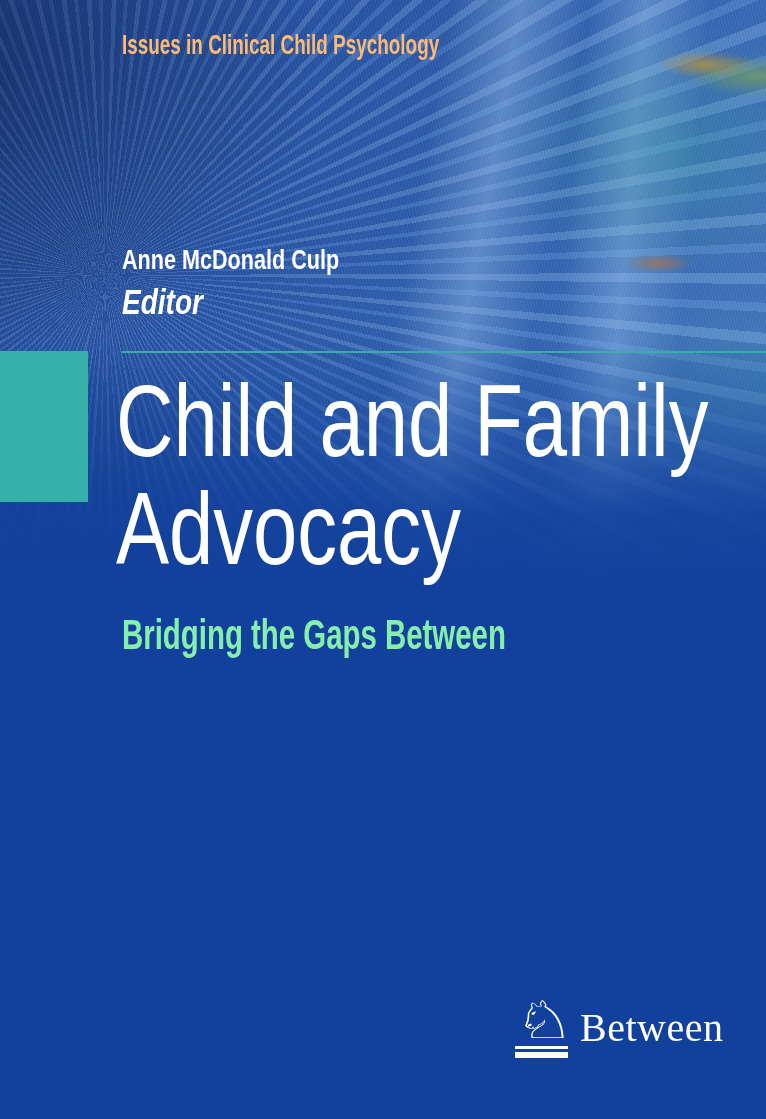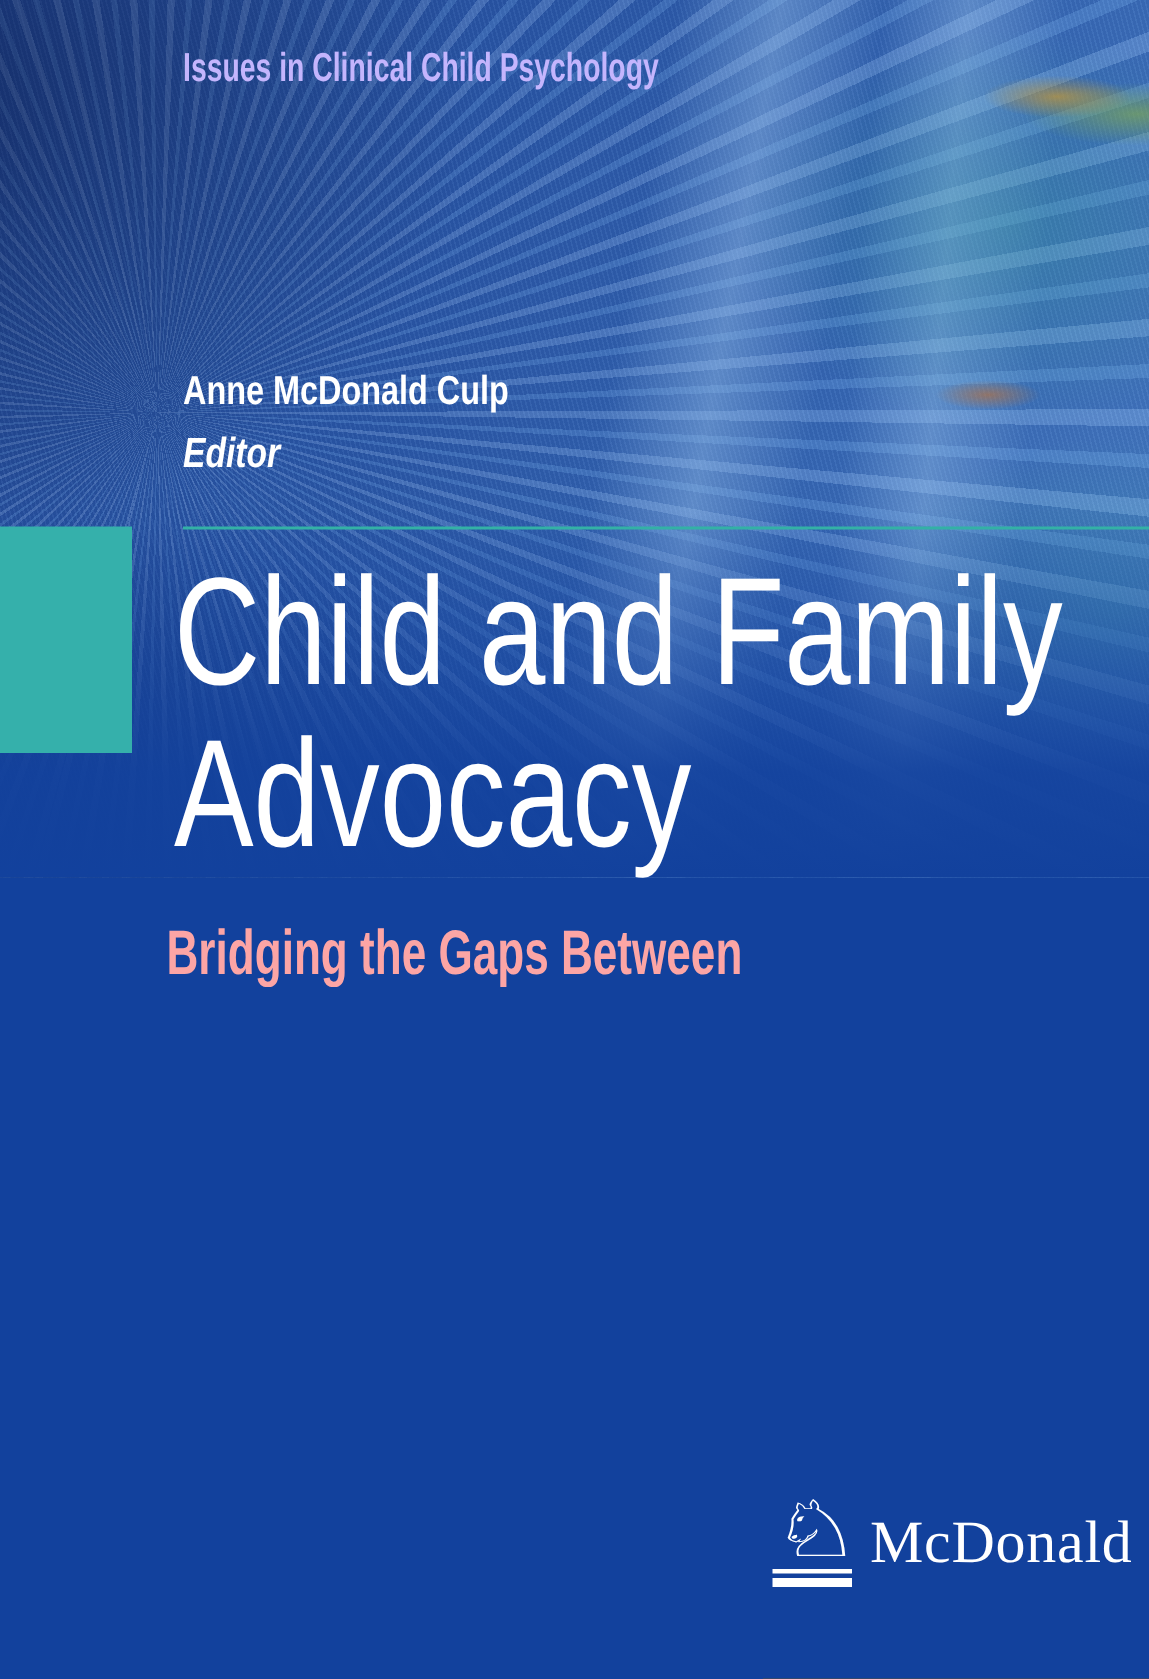--- a/index.html
+++ b/index.html
@@ -38,29 +38,29 @@
   .accent-square {
     position:absolute; left:0; top:351px; width:88px; height:151px;
     background:#35b0ab;
   }
   .accent-rule {
     position:absolute; left:122px; top:351px; right:0; height:2px;
     background:#33b1a6;
   }
   
   .cond { display:inline-block; transform-origin:left top; white-space:nowrap; }
-  .series { position:absolute; left:122px; top:32px; color:#c4b5fd; font-size:27px; font-weight:bold; line-height:27px; }
+  .series { position:absolute; left:122px; top:32px; color:#fdba74; font-size:27px; font-weight:bold; line-height:27px; }
   .series .cond { transform:scaleX(0.70); }
   .author { position:absolute; left:122px; top:241px; color:#fff; font-size:27px; font-weight:600; line-height:38px; }
   .author .cond { transform:scaleX(0.80); }
-  .editor { position:absolute; left:122px; top:284px; color:#fff; font-size:28px; font-weight:600; font-style:italic; line-height:36px; }
+  .editor { position:absolute; left:122px; top:284px; color:#fff; font-size:35px; font-weight:600; font-style:italic; line-height:36px; }
   .editor .cond { transform:scaleX(0.80); }
   .title { position:absolute; left:116px; top:367px; color:#fff; font-size:102px; font-weight:400; line-height:108px; }
   .title .cond { transform:scaleX(0.78); }
-  .subtitle { position:absolute; left:111px; top:612px; color:#fca5a5; font-size:42px; font-weight:bold; line-height:45px; }
+  .subtitle { position:absolute; left:122px; top:612px; color:#86efac; font-size:42px; font-weight:bold; line-height:45px; }
   .subtitle .cond { transform:scaleX(0.70); }
   
   .logo { position:absolute; left:512px; top:1000px; width:210px; height:64px; color:#fff; }
   .horse {
     position:absolute; left:2px; top:-6px;
     font-family:"DejaVu Sans", sans-serif;
     font-size:52px; line-height:52px; color:#fff;
     transform:scaleX(1.30); transform-origin:left top;
   }
   .ped-thin  { position:absolute; left:3px; top:46px; width:53px; height:3px; background:#fff; }
@@ -99,16 +99,16 @@
   </div>
 
   <div class="subtitle">
     <div><span class="cond">Bridging the Gaps Between</span></div>
   </div>
 
   <div class="logo">
     <div class="horse">♘</div>
     <div class="ped-thin"></div>
     <div class="ped-thick"></div>
-    <div class="pubname">McDonald</div>
+    <div class="pubname">Between</div>
   </div>
 
 </div>
 
 </body></html>

